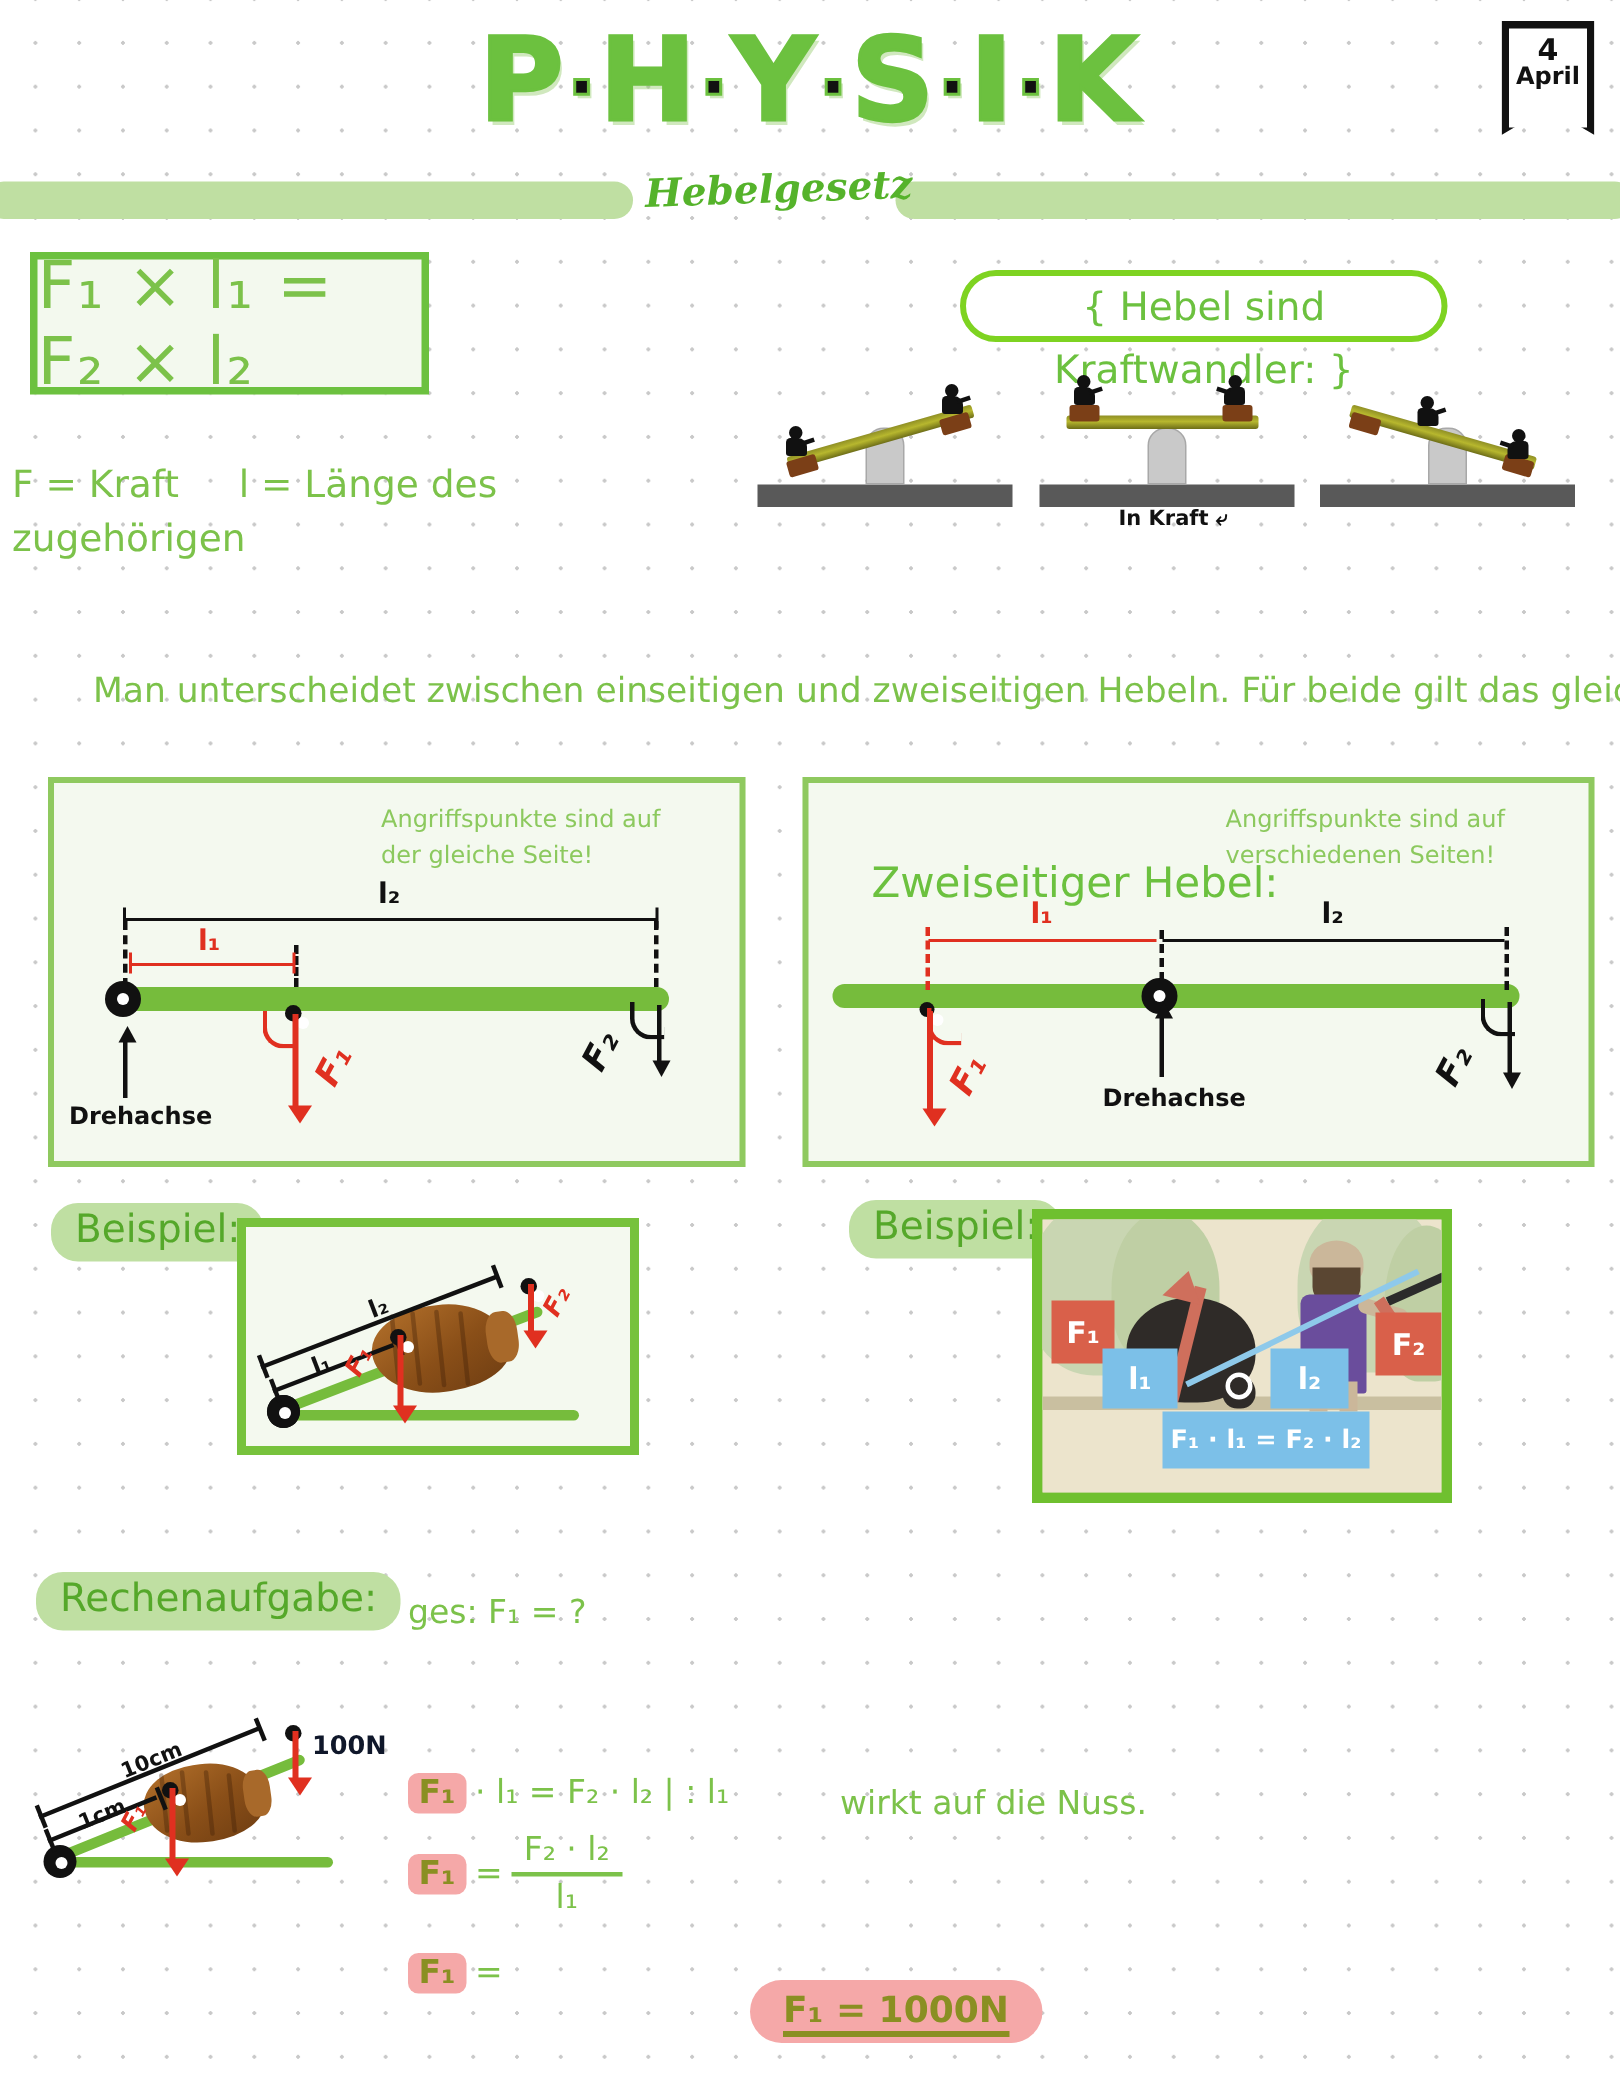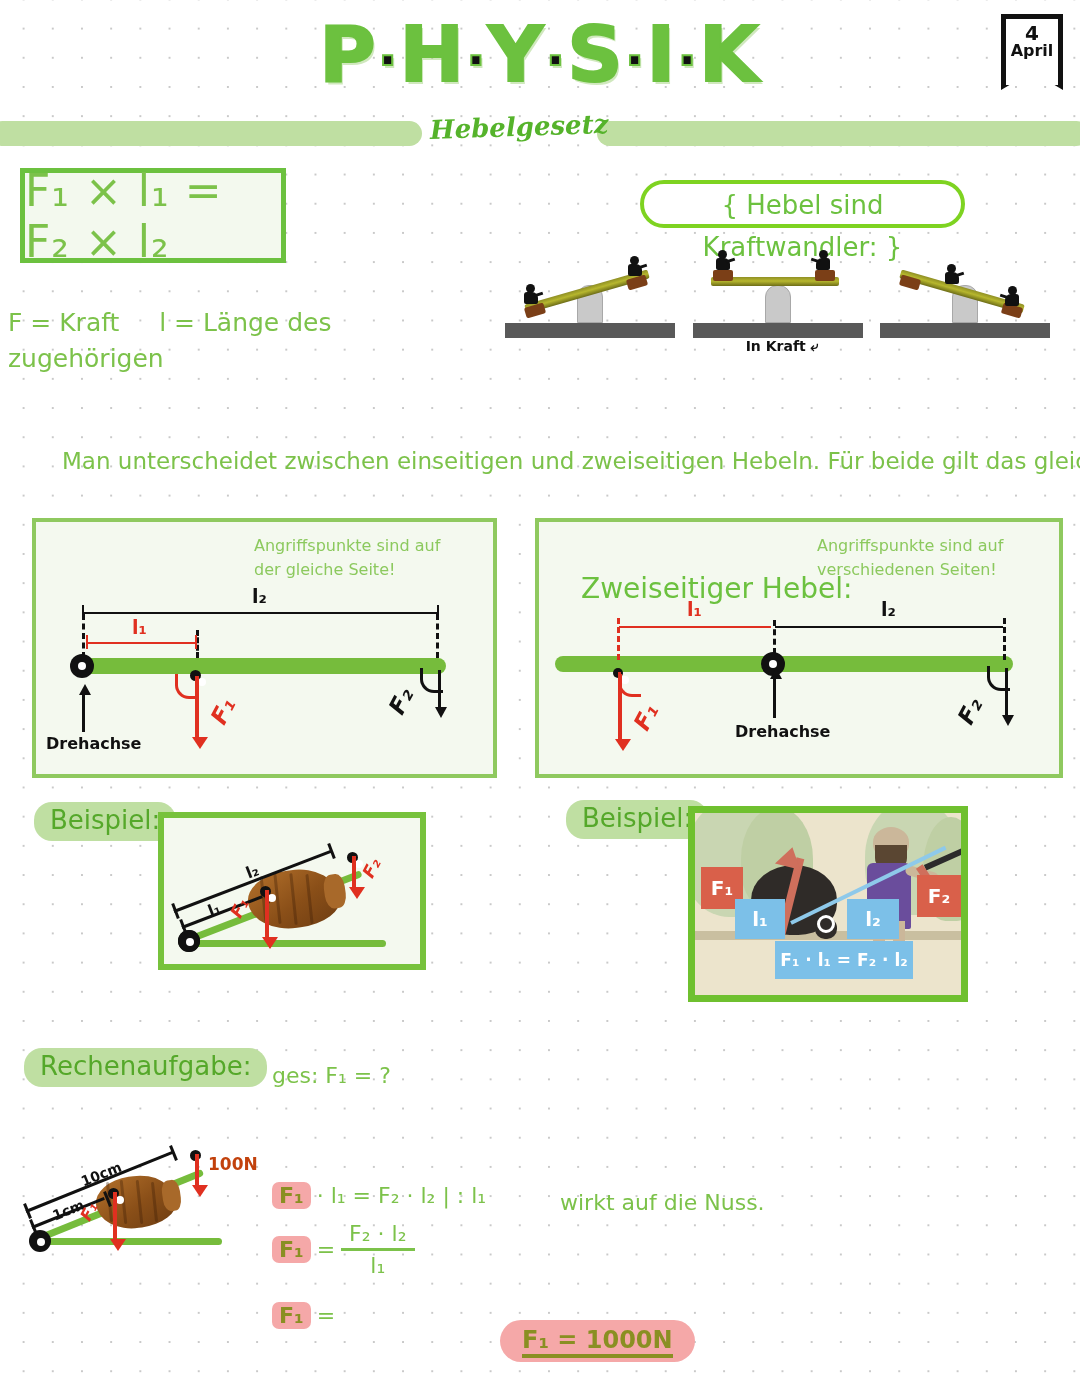--- a/index.html
+++ b/index.html
@@ -410,21 +410,21 @@
   <div class="abs tick" style="left:12px;top:91px;transform:rotate(-22deg);"></div>
   <div class="abs tick" style="left:86px;top:63px;transform:rotate(-22deg);"></div>
   <div class="abs dimtxt" style="left:32px;top:74px;transform:rotate(-22deg);">1cm</div>
 
   <div class="abs fulcrum" style="left:88px;top:60px;width:11px;height:11px;"></div>
   <div class="abs arrow-v" style="left:93px;top:64px;height:48px;"></div>
   <div class="abs flbl" style="left:60px;top:74px;font-size:16px;">F₁</div>
 
   <div class="abs fulcrum" style="left:170px;top:22px;width:11px;height:11px;"></div>
   <div class="abs arrow-v" style="left:175px;top:26px;height:32px;"></div>
-  <div class="abs dimtxt" style="left:188px;top:26px;color:#c2410c;font-size:17px;">100N</div>
+  <div class="abs dimtxt" style="left:188px;top:26px;color:#0f172a;font-size:17px;">100N</div>
 </div>
 
 <div class="steps">
   <div class="step">
     <span class="hl">F₁</span>
     <span>· l₁ = F₂ · l₂  | : l₁</span>
   </div>
   <div class="step" style="margin-bottom:20px;">
     <span class="hl">F₁</span>
     <span>=</span>

